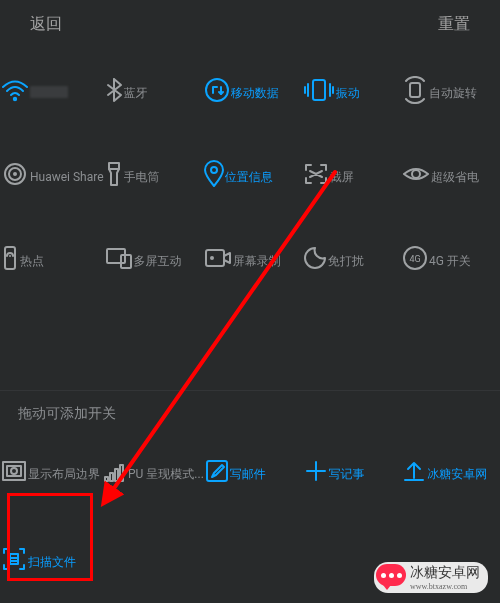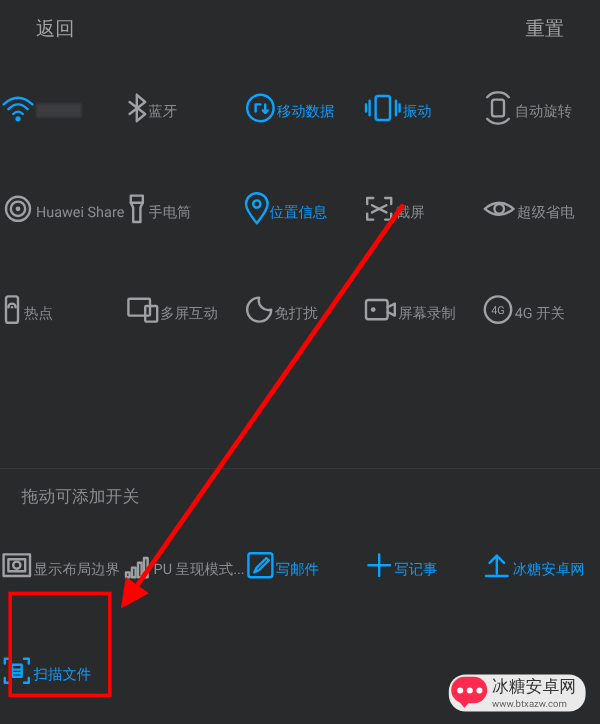--- a/index.html
+++ b/index.html
@@ -146,35 +146,35 @@
       <div class="icon">
         <svg width="30" height="26" stroke="#9fa2a4" stroke-width="2" fill="none" stroke-linecap="round" stroke-linejoin="round">
           <rect x="3" y="4" width="18" height="14" rx="1"></rect>
           <rect x="17" y="10" width="10" height="13" rx="1"></rect>
         </svg>
       </div>
       <div class="lbl">多屏互动</div>
     </div>
     <div class="tile">
       <div class="icon">
-        <svg width="26" height="26" stroke="#9fa2a4" stroke-width="2" fill="none" stroke-linecap="round" stroke-linejoin="round">
-          <path d="M13 3 A10 10 0 1 0 23 13 A8 8 0 0 1 13 3 Z"></path>
-        </svg>
-      </div>
-      <div class="lbl">免打扰</div>
-    </div>
-    <div class="tile">
-      <div class="icon">
         <svg width="30" height="24" stroke="#9fa2a4" stroke-width="2" fill="none" stroke-linecap="round" stroke-linejoin="round">
           <rect x="3" y="4" width="18" height="16" rx="2"></rect>
           <path d="M21 10 L27 7 L27 17 L21 14"></path>
           <circle cx="9" cy="12" r="2" fill="#9fa2a4" stroke="none"></circle>
         </svg>
       </div>
       <div class="lbl">屏幕录制</div>
+    </div>
+    <div class="tile">
+      <div class="icon">
+        <svg width="26" height="26" stroke="#9fa2a4" stroke-width="2" fill="none" stroke-linecap="round" stroke-linejoin="round">
+          <path d="M13 3 A10 10 0 1 0 23 13 A8 8 0 0 1 13 3 Z"></path>
+        </svg>
+      </div>
+      <div class="lbl">免打扰</div>
     </div>
     <div class="tile">
       <div class="icon">
         <svg width="28" height="28" stroke="#9fa2a4" stroke-width="2" fill="none" stroke-linecap="round" stroke-linejoin="round">
           <circle cx="14" cy="14" r="11"></circle>
           <text x="14" y="18" text-anchor="middle" font-size="9" stroke="none" fill="#9fa2a4">4G</text>
         </svg>
       </div>
       <div class="lbl">4G 开关</div>
     </div>
@@ -265,15 +265,15 @@
 <div class="logo">
   <div class="bubble">
       <div class="dots">
         <div class="dot"></div>
         <div class="dot"></div>
         <div class="dot"></div>
       </div>
     </div>
   <div>
     <div class="txt">冰糖安卓网</div>
-    <div style="font-size:8px;color:#666;">www.btxazw.com</div>
+    <div style="font-size:8px;color:#666;font-family:Liberation Serif, serif;">www.btxazw.com</div>
   </div>
 </div>
 
 </body></html>

